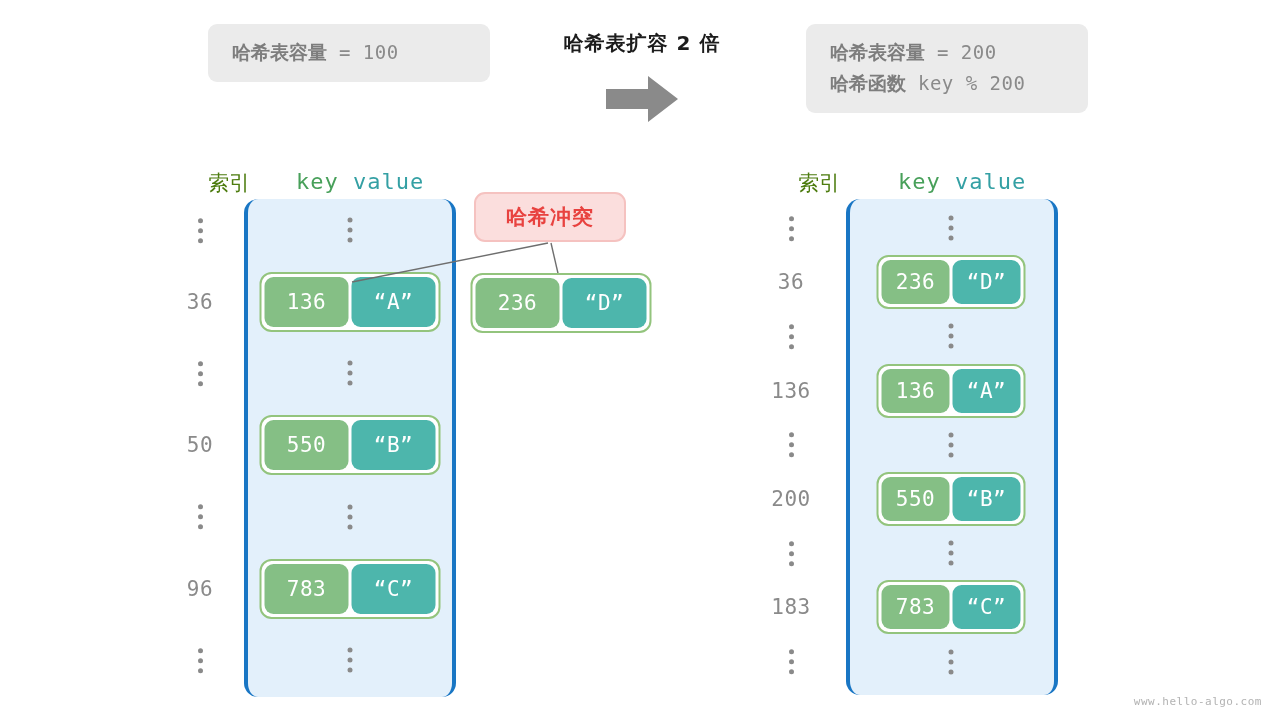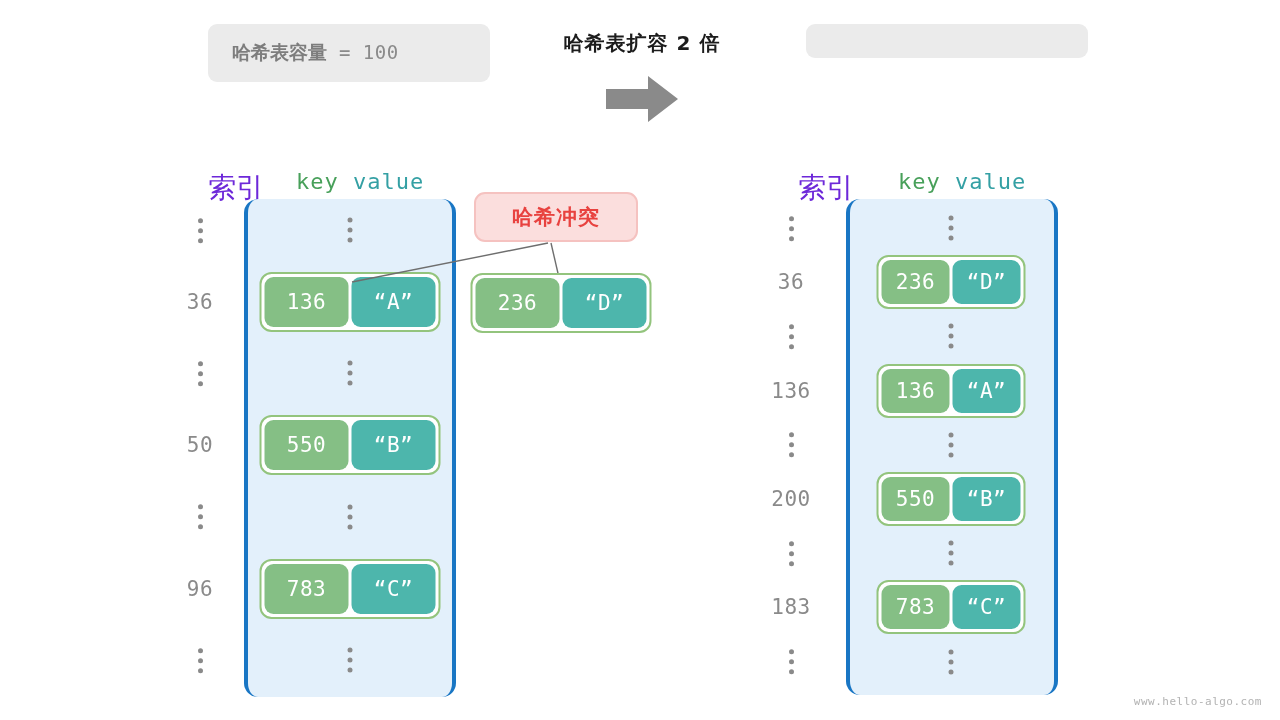--- a/index.html
+++ b/index.html
@@ -58,22 +58,22 @@
   .arrow-wrap {
     position: absolute;
     left: 520px; top: 76px;
     width: 244px;
     display: flex; justify-content: center;
   }
 
   
   .hdr { position: absolute; white-space: pre; }
   .hdr .idx {
-    font-size: 28px;
-    color: #6d28d9;
+    font-size: 21px;
+    color: #4d7c0f;
     font-family: "DejaVu Sans", sans-serif;
     margin-left: 28px;
   }
   .hdr .kv {
     font-size: 22px;
     font-family: "DejaVu Sans Mono", monospace;
     letter-spacing: 1px;
   }
   .kv .k { color: #48a05a; }
   .kv .v { color: #34a0a4; }
@@ -179,20 +179,22 @@
   </div>
 
   <div class="center-title">哈希表扩容 2 倍</div>
   <div class="arrow-wrap">
     <svg width="72" height="46" viewBox="0 0 72 46">
       <path d="M0 13 H42 V0 L72 23 L42 46 V33 H0 Z" fill="#8a8a8a"></path>
     </svg>
   </div>
 
   <div class="info-box" id="info-right">
+    <div class="info-line"><span class="lbl">哈希表容量</span><span> = 200</span></div>
+    <div class="info-line"><span class="lbl">哈希函数</span><span> key % 200</span></div>
   </div>
 
   <div class="hdr" style="left:160px; top:150px; width:80px; text-align:center;">
     <span class="idx">索引</span>
   </div>
   <div class="hdr" style="left:244px; top:150px; width:212px; text-align:center;">
     <span class="kv"><span class="k">key</span><span> </span><span class="v">value</span></span>
   </div>
 
   <div class="hdr" style="left:750px; top:150px; width:80px; text-align:center;">
@@ -333,21 +335,21 @@
         <i></i>
         <i></i>
       </div>
     </div>
 
   <svg class="connector" width="1280" height="720">
     <line x1="352" y1="282" x2="548" y2="243" stroke="#6e6e6e" stroke-width="1.4"></line>
     <line x1="560" y1="282" x2="551" y2="243" stroke="#6e6e6e" stroke-width="1.4"></line>
   </svg>
 
-  <div class="collision" style="left:474px; top:192px; width:164px; height:50px;">哈希冲突</div>
+  <div class="collision" style="left:474px; top:192px; width:152px; height:50px;">哈希冲突</div>
 
   <div class="pair lg" id="floating-pair" style="left:561px; top:303px;">
     <div class="cell key">236</div>
     <div class="cell value">“D”</div>
   </div>
 
   <div class="watermark">www.hello-algo.com</div>
 
 </div>
 

